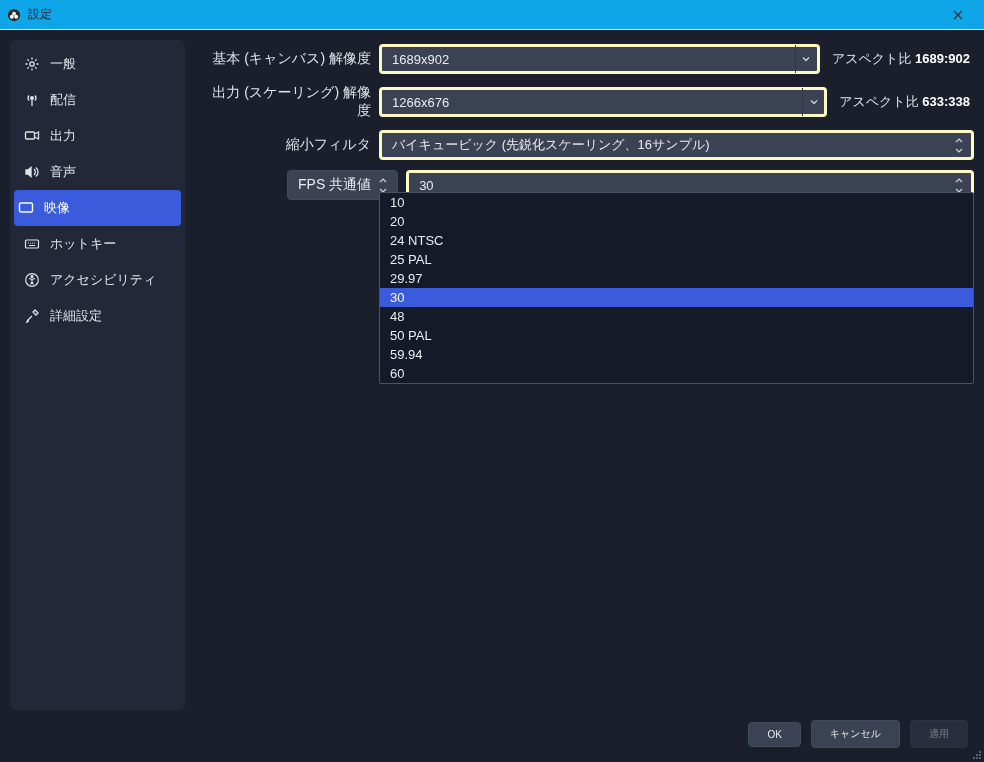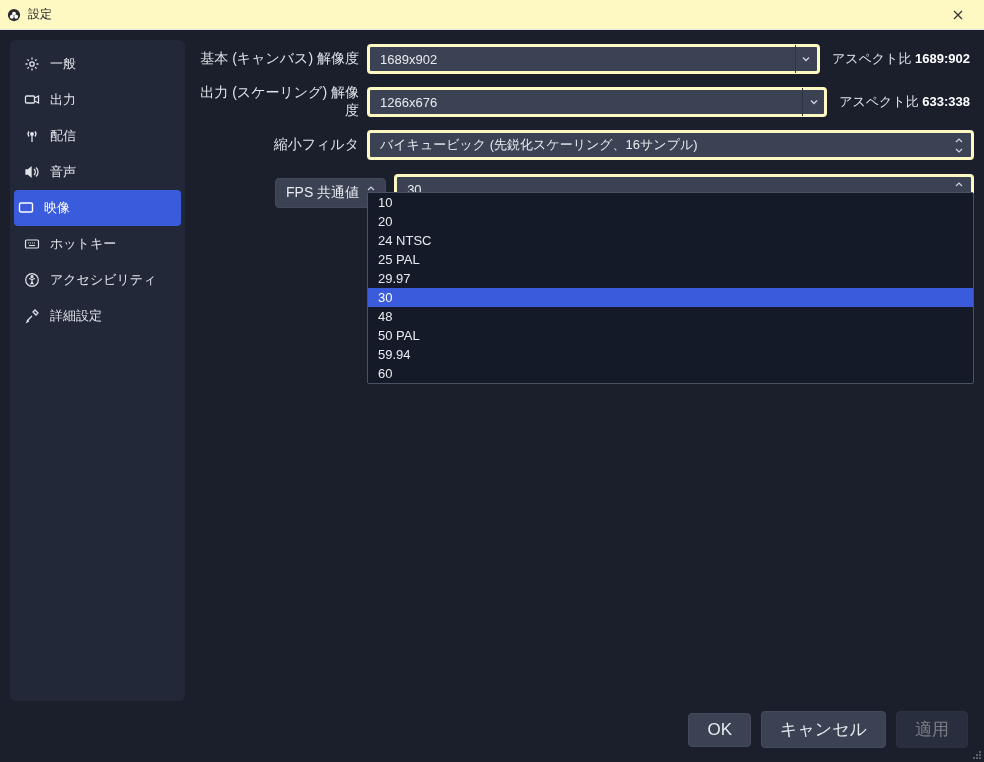--- a/index.html
+++ b/index.html
@@ -13,21 +13,21 @@
 }
 .window {
   width: 984px;
   height: 762px;
   background: #ffffff;
   display: flex;
   flex-direction: column;
 }
 .titlebar {
   height: 30px;
-  background: #fef9c3;
+  background: #0ea5e9;
   display: flex;
   align-items: center;
   padding: 8px 6px;
   border-bottom: 1px solid #e5e5e5;
   font-family: Liberation Mono, monospace;
 }
 .titlebar .app-icon {
   width: 16px; height: 16px;
   margin-right: 6px;
   display: inline-flex;
@@ -47,21 +47,21 @@
 .content-area {
   flex: 1;
   background: #1a1f2b;
   display: flex;
   flex-direction: column;
   padding: 10px;
 }
 .content-row {
   flex: 1;
   display: flex;
-  gap: 2px;
+  gap: 14px;
   min-height: 0;
 }
 .sidebar {
   width: 175px;
   background: #222838;
   border-radius: 6px;
   padding: 6px 0;
 }
 .sidebar-item {
   display: flex;
@@ -183,21 +183,21 @@
   align-items: center;
   gap: 10px;
   padding: 10px 6px 4px 6px;
 }
 .btn {
   background: #3b4253;
   color: #e8ebef;
   border: 1px solid #434a5c;
   border-radius: 4px;
   padding: 6px 18px;
-  font-size: 17px;
+  font-size: 10px;
   cursor: pointer;
 }
 .btn.disabled {
   opacity: 0.45;
   cursor: default;
 }
 .resize-grip {
   position: absolute;
   right: 2px;
   bottom: 2px;
@@ -235,34 +235,34 @@
               <svg width="16" height="16" viewBox="0 0 16 16" fill="none" stroke="#dfe3ea" stroke-width="1.3">
                 <circle cx="8" cy="8" r="2.2"></circle>
                 <path d="M8 1.5v2M8 12.5v2M14.5 8h-2M3.5 8h-2M12.6 3.4l-1.4 1.4M4.8 11.2l-1.4 1.4M12.6 12.6l-1.4-1.4M4.8 4.8 3.4 3.4"></path>
               </svg>
             </span>
           <span>一般</span>
         </div>
         <div class="sidebar-item">
           <span class="ico">
               <svg width="16" height="16" viewBox="0 0 16 16" fill="none" stroke="#dfe3ea" stroke-width="1.3">
+                <circle cx="8" cy="6" r="1.3" fill="#dfe3ea"></circle>
+                <path d="M5 3.5a4 4 0 0 0 0 5M11 3.5a4 4 0 0 1 0 5M8 7v7"></path>
+              </svg>
+            </span>
+          <span>配信</span>
+        </div>
+        <div class="sidebar-item">
+          <span class="ico">
+              <svg width="16" height="16" viewBox="0 0 16 16" fill="none" stroke="#dfe3ea" stroke-width="1.3">
                 <rect x="1.5" y="4" width="9" height="7" rx="1"></rect>
                 <path d="M10.5 6l4-2v7l-4-2"></path>
               </svg>
             </span>
           <span>出力</span>
-        </div>
-        <div class="sidebar-item">
-          <span class="ico">
-              <svg width="16" height="16" viewBox="0 0 16 16" fill="none" stroke="#dfe3ea" stroke-width="1.3">
-                <circle cx="8" cy="6" r="1.3" fill="#dfe3ea"></circle>
-                <path d="M5 3.5a4 4 0 0 0 0 5M11 3.5a4 4 0 0 1 0 5M8 7v7"></path>
-              </svg>
-            </span>
-          <span>配信</span>
         </div>
         <div class="sidebar-item">
           <span class="ico">
               <svg width="16" height="16" viewBox="0 0 16 16" fill="none" stroke="#dfe3ea" stroke-width="1.3">
                 <path d="M2 6h2l3-2.5v9L4 10H2z" fill="#dfe3ea"></path>
                 <path d="M10 5a4 4 0 0 1 0 6M12 3.5a6 6 0 0 1 0 9"></path>
               </svg>
             </span>
           <span>音声</span>
         </div>
@@ -350,21 +350,21 @@
               <div>
                   <svg width="8" height="5" viewBox="0 0 8 5">
                     <path d="M1 1 4 4 7 1" fill="none" stroke="#cfd4de" stroke-width="1.2"></path>
                   </svg>
                 </div>
             </div>
           </div>
         </div>
 
         <div class="form-row">
-          <div class="form-label" style="width:auto;margin-left:88px;margin-top:8px;">
+          <div class="form-label" style="width:auto;margin-left:88px;">
             <div class="fps-type">
               <span>FPS 共通値</span>
               <div class="spinner" style="margin-right:0;">
                 <div>
                     <svg width="8" height="5" viewBox="0 0 8 5">
                       <path d="M1 4 4 1 7 4" fill="none" stroke="#cfd4de" stroke-width="1.2"></path>
                     </svg>
                   </div>
                 <div>
                     <svg width="8" height="5" viewBox="0 0 8 5">

